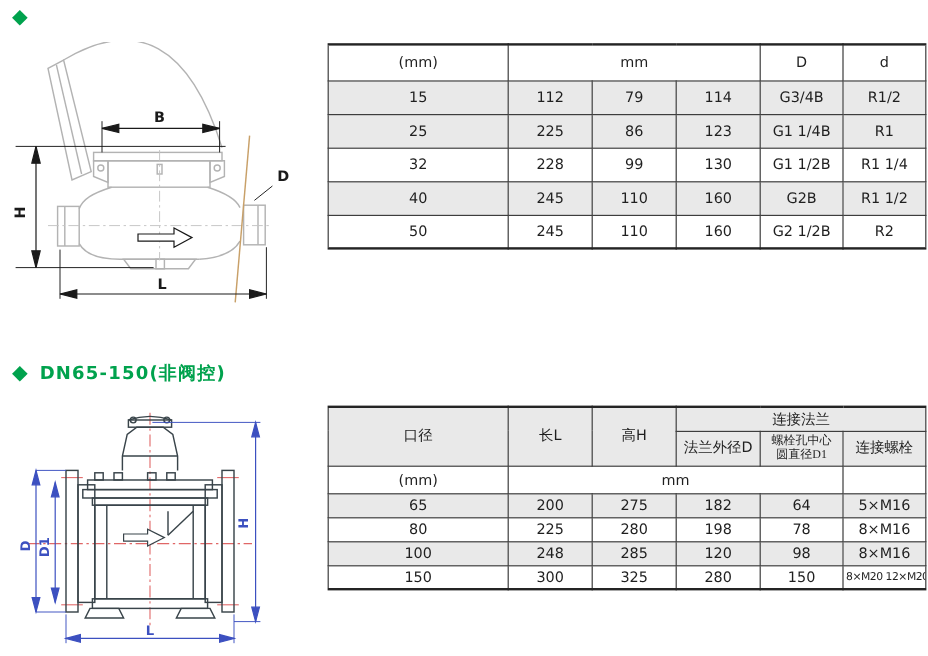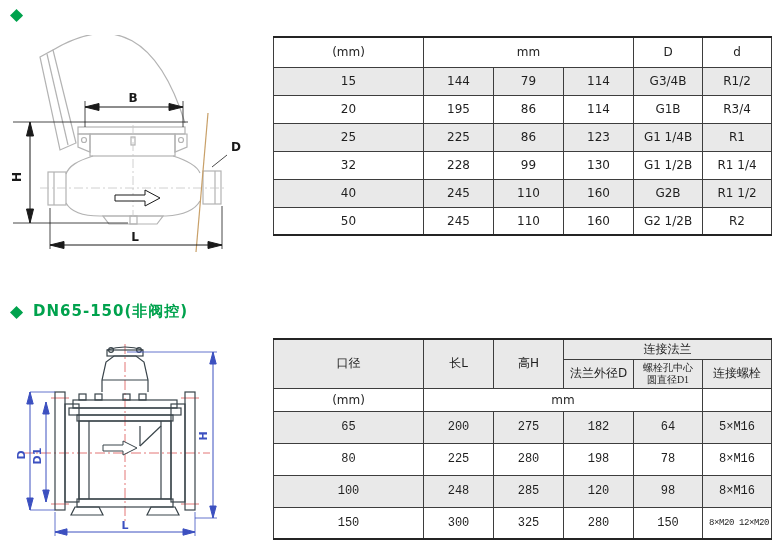--- a/index.html
+++ b/index.html
@@ -17,21 +17,21 @@
   table.spec td{border:1px solid #3d3d3d;padding:0 2px;overflow:hidden;}
   .gray{background:#e9e9e9;}
   #t1{top:36px;}
   #t2{top:338px;}
   #t1 tr.h-hdr{height:27px;}
   #t1 tr.h-unit{height:30px;}
   #t1 tr.h-row{height:28px;padding-left:26px;}
   #t2 tr.h2-a{height:20px;}
   #t2 tr.h2-b{height:29px;}
   #t2 tr.h2-unit{height:23px;}
-  #t2 tr.h2-row{height:32px;font-family:Liberation Mono, monospace;}
+  #t2 tr.h2-row{height:20px;}
   td.small{font-size:10px;line-height:1.2;font-family:Liberation Serif, serif;}
   td.tiny{font-size:9px;letter-spacing:-0.4px;white-space:nowrap;text-align:right;}
 
   .drawing{position:absolute;}
   #d1{left:5px;top:35px;}
   #d2{left:5px;top:340px;}
   svg text{font-family:"DejaVu Sans","Liberation Sans",sans-serif;}
 </style>
 </head>
 <body>
@@ -123,33 +123,25 @@
       </colgroup>
     <tbody>
     <tr class="h-unit">
       <td>(mm)</td>
       <td colspan="3">mm</td>
       <td>D</td>
       <td>d</td>
     </tr>
     <tr class="h-row gray">
       <td>15</td>
-      <td>144</td>
+      <td>112</td>
       <td>79</td>
       <td>114</td>
       <td>G3/4B</td>
       <td>R1/2</td>
-    </tr>
-    <tr class="h-row">
-      <td>20</td>
-      <td>195</td>
-      <td>86</td>
-      <td>114</td>
-      <td>G1B</td>
-      <td>R3/4</td>
     </tr>
     <tr class="h-row gray">
       <td>25</td>
       <td>225</td>
       <td>86</td>
       <td>123</td>
       <td>G1 1/4B</td>
       <td>R1</td>
     </tr>
     <tr class="h-row">

